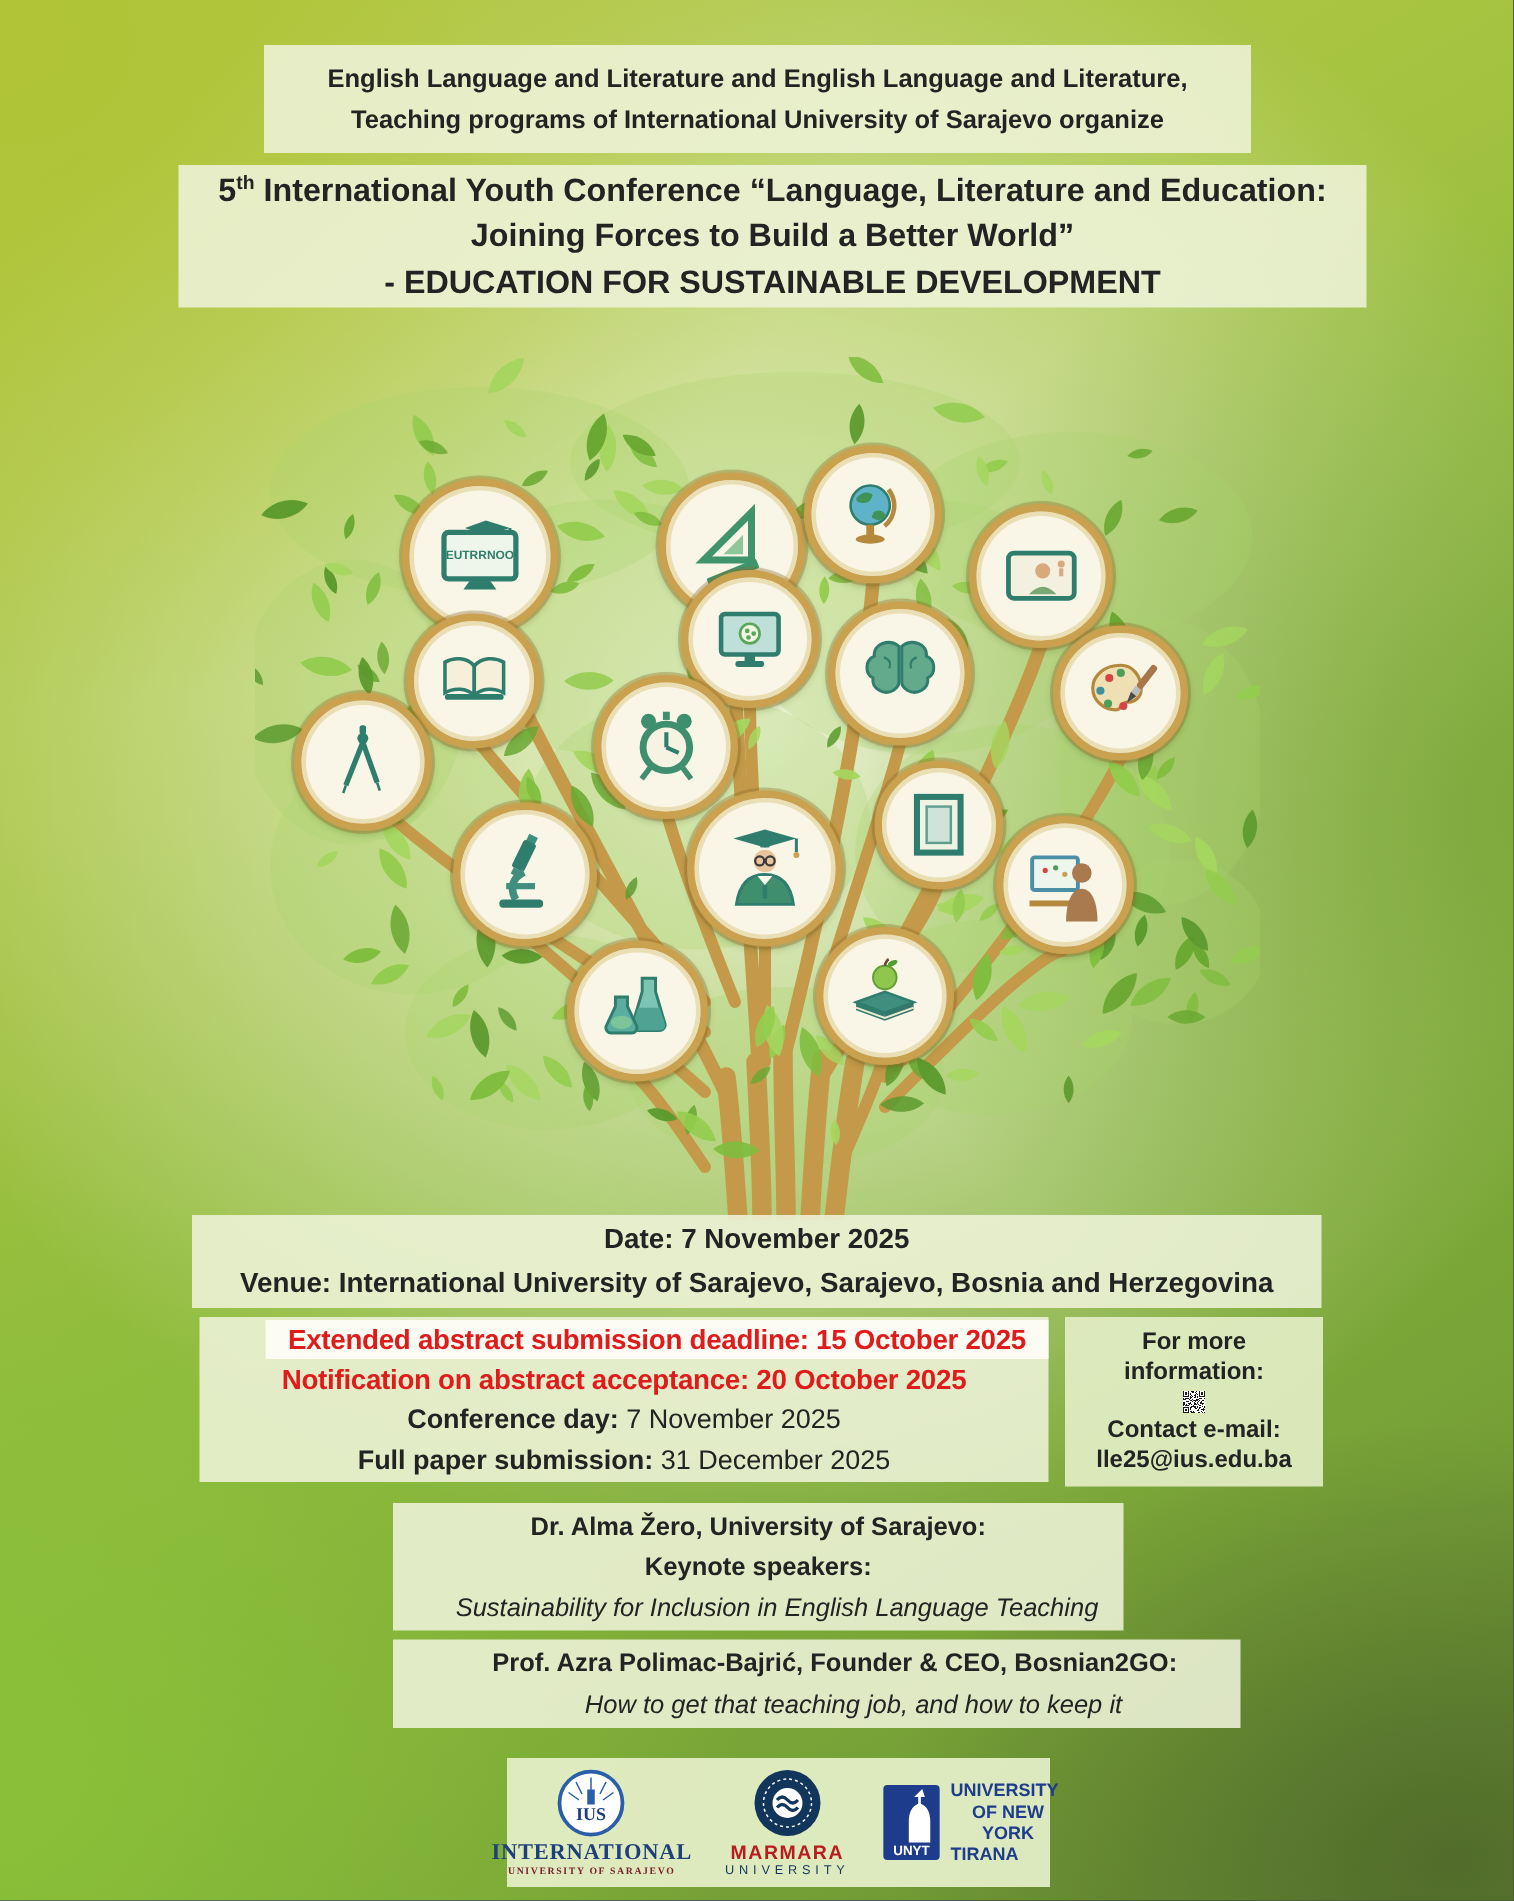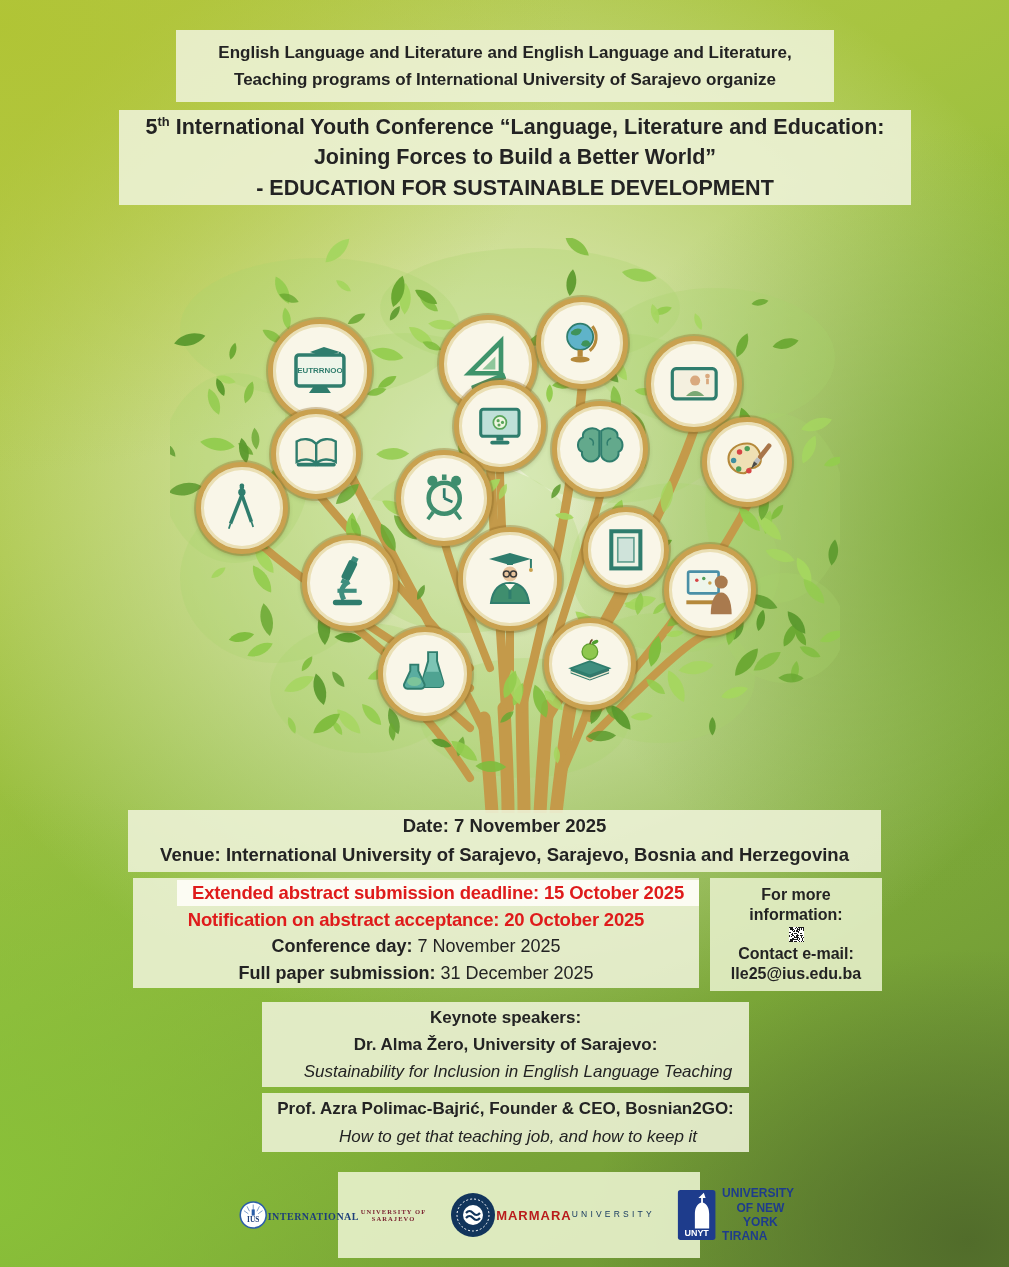--- a/index.html
+++ b/index.html
@@ -25,27 +25,27 @@
   .dl-row .lbl{font-weight:700;}
   .dl-row .val{font-weight:400;}
   .dl-row.red{font-size:18.5px;letter-spacing:-0.2px;}
   .dl-row.red .lbl,.dl-row.red .val{color:#df1b1b;font-weight:800;}
   .dl-row.hl{background:rgba(253,253,245,.95);margin-left:44px;}
   .infobox{left:710px;top:878px;width:172px;height:113px;background:rgba(228,238,200,.9);
            font-weight:700;font-size:16px;line-height:1.25;justify-content:space-between;
            padding:7px 4px;box-sizing:border-box;}
   .infobox svg.qr{width:66px;height:66px;margin:2px auto;}
   .keynote1{left:262px;top:1002px;width:487px;height:85px;font-size:17px;line-height:1.6;}
-  .keynote2{left:262px;top:1093px;width:487px;height:59px;font-size:17px;line-height:1.6;}
+  .keynote2{left:262px;top:1093px;width:541px;height:59px;font-size:17px;line-height:1.6;padding-left:24px;}
   .kn-b{font-weight:700;}
   .kn-i{font-style:italic;font-weight:500;margin-left:25px;}
   .logobar{left:338px;top:1172px;width:362px;height:86px;background:rgba(230,240,202,.92);
            flex-direction:row;align-items:center;justify-content:center;gap:22px;}
-  .logo{display:flex;flex-direction:row;align-items:center;line-height:1.1;}
-  .ius-l1{font-family:"Liberation Serif",serif;font-weight:700;color:#1d3f7a;font-size:10px;letter-spacing:.5px;margin-top:2px;}
+  .logo{display:flex;flex-direction:column;align-items:center;line-height:1.1;}
+  .ius-l1{font-family:"Liberation Serif",serif;font-weight:700;color:#1d3f7a;font-size:15px;letter-spacing:.5px;margin-top:2px;}
   .ius-l2{font-family:"Liberation Serif",serif;font-weight:700;color:#7a2230;font-size:6.5px;letter-spacing:1.1px;}
   .mar-l1{font-weight:700;color:#b91c1c;font-size:13px;letter-spacing:1px;margin-top:3px;}
   .mar-l2{font-weight:400;color:#13365e;font-size:8.5px;letter-spacing:3.2px;}
   .unyt{flex-direction:row;gap:6px;align-items:center;}
   .unyt-txt{display:flex;flex-direction:column;align-items:flex-start;color:#1e3c8c;font-weight:800;font-size:12px;line-height:1.2;}
   
   .tree{position:absolute;left:170px;top:238px;width:670px;height:575px;}
   .tree svg.scene{position:absolute;left:0;top:0;}
   .badge{position:absolute;border-radius:50%;background:#f9f6e8;border:5px solid #c9a14f;
          box-shadow:0 0 0 2px rgba(150,110,40,.35), inset 0 0 0 3px #eadfb4, 0 2px 5px rgba(60,80,20,.3);
@@ -681,22 +681,22 @@
         <rect x="22" y="24" width="1" height="1" fill="#1a1a1a"></rect>
         <rect x="24" y="24" width="1" height="1" fill="#1a1a1a"></rect>
       </svg>
     <div>
       <div>Contact e-mail:</div>
       <div>lle25@ius.edu.ba</div>
     </div>
   </div>
 
   <div class="panel keynote1">
+    <div class="kn-b">Dr. Alma Žero, University of Sarajevo:</div>
     <div class="kn-b">Keynote speakers:</div>
-    <div class="kn-b">Dr. Alma Žero, University of Sarajevo:</div>
     <div class="kn-i">Sustainability for Inclusion in English Language Teaching</div>
   </div>
 
   <div class="panel keynote2">
     <div class="kn-b">Prof. Azra Polimac-Bajrić, Founder &amp; CEO, Bosnian2GO:</div>
     <div class="kn-i">How to get that teaching job, and how to keep it</div>
   </div>
 
   <div class="panel logobar">
     <div class="logo">

